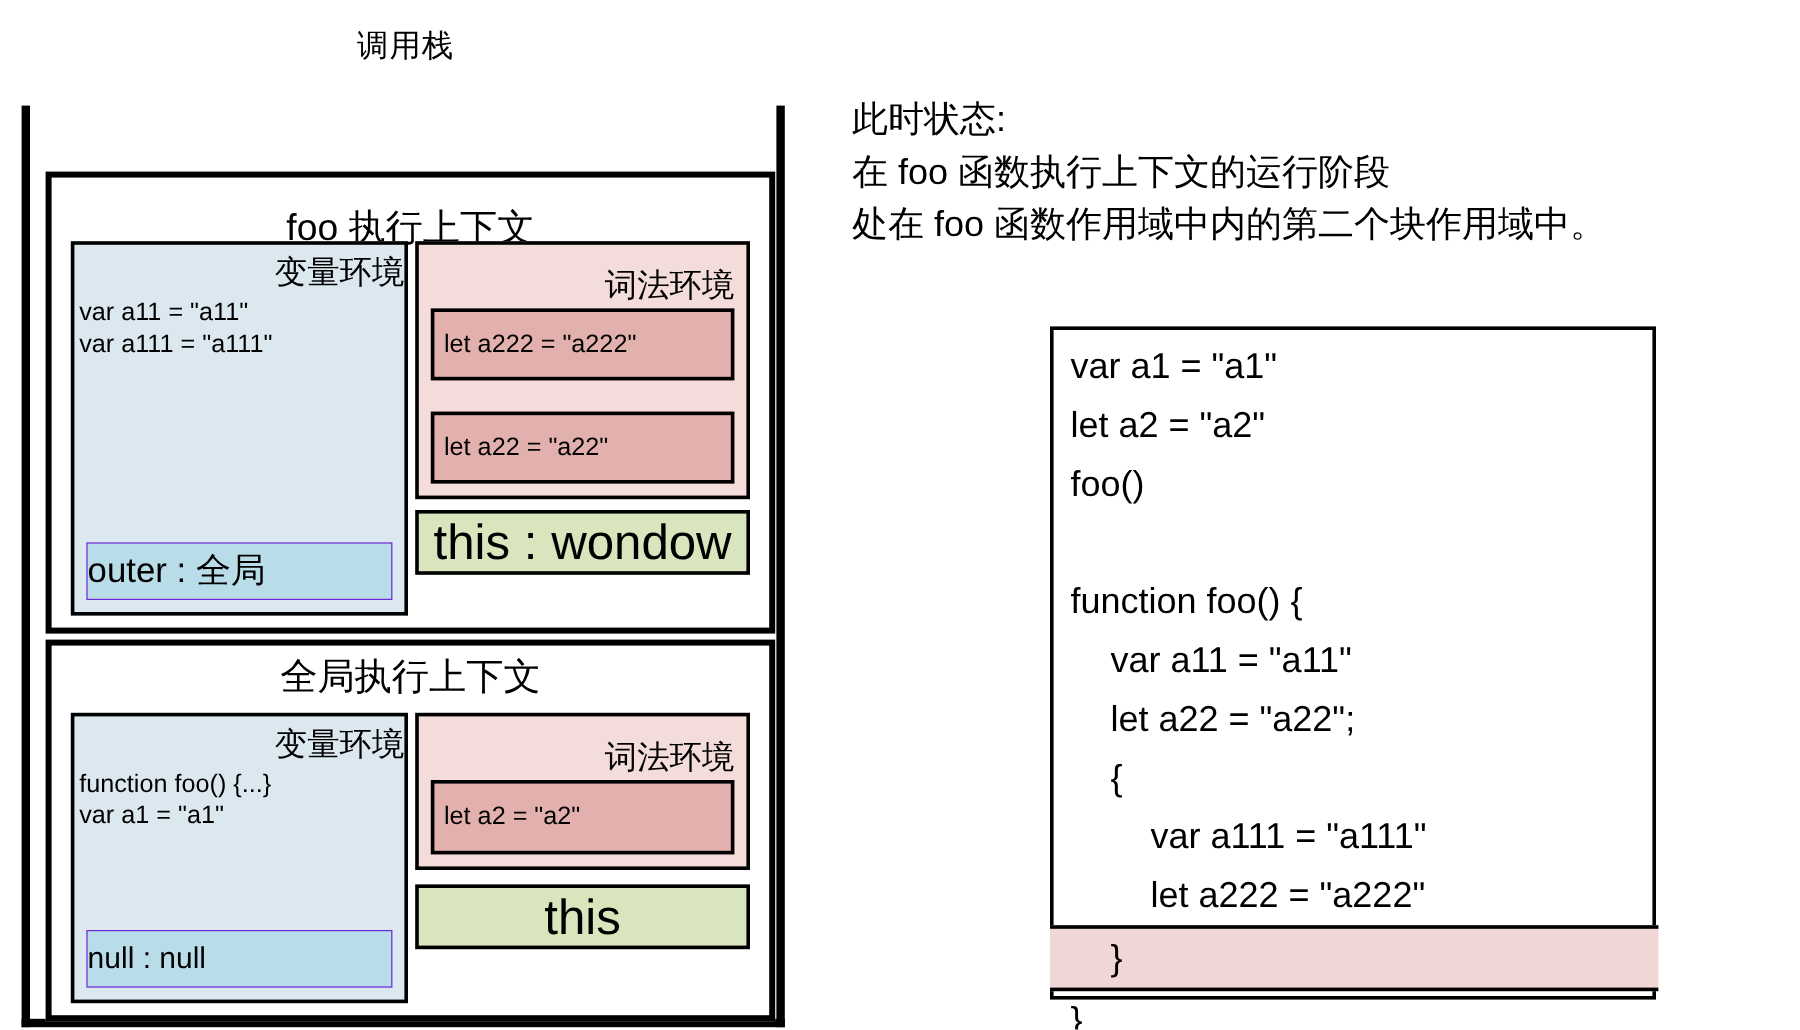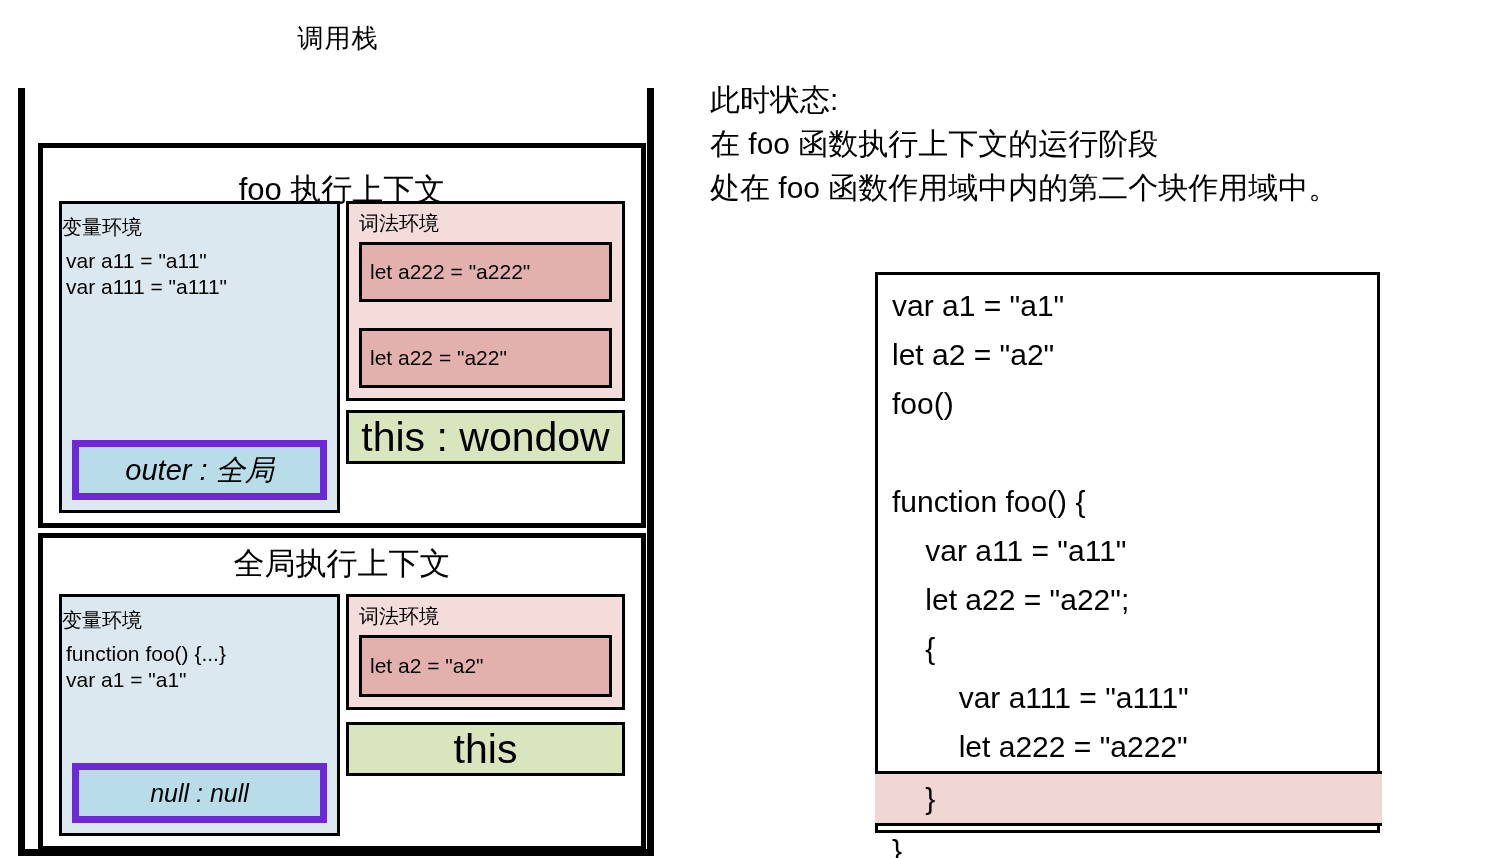--- a/index.html
+++ b/index.html
@@ -83,31 +83,32 @@
     border: 3px solid #000;
     padding: 4px 0 10px 0;
   }
   #foo-var-env    { width: 281px; }
   #global-var-env { width: 281px; }
 
   
   .lex-env {
     background: #f4dcdb;
     border: 3px solid #000;
-    padding: 0 10px 10px 10px;
+    padding: 15px 10px 10px 10px;
     box-sizing: border-box;
   }
   #foo-lex-env    { width: 279px; }
   #global-lex-env { width: 279px; }
 
   .env-heading {
-    text-align: left;
-    font-size: 20px;
+    text-align: right;
+    font-size: 27px;
     line-height: 38px;
     white-space: nowrap;
+    margin-left: 10px;
   }
 
   .decl-list {
     font-size: 21px;
     line-height: 26px;
     padding: 2px 0 0 4px;
     white-space: nowrap;
   }
   .decl-list div { padding-left: 0; }
 
@@ -119,27 +120,25 @@
     padding: 14px 0 14px 8px;
     white-space: nowrap;
     box-sizing: border-box;
   }
   #foo-lex-env .lex-item { height: 60px; display: flex; align-items: center; }
   #foo-lex-env .lex-item + .lex-item { margin-top: 26px; }
   #global-lex-env .lex-item { height: 62px; display: flex; align-items: center; }
 
   .outer-chip {
     background: #b9dce9;
-    border: 7px solid #6d28d9;
-    text-align: center;
+    border: 1px solid #6d28d9;
     font-size: 29px;
     line-height: 46px;
     white-space: nowrap;
     box-sizing: border-box;
-    font-style: italic;
   }
   .this-chip {
     background: #d9e5bd;
     border: 3px solid #000;
     text-align: center;
     font-size: 41px;
     line-height: 48px;
     white-space: nowrap;
     box-sizing: border-box;
   }

